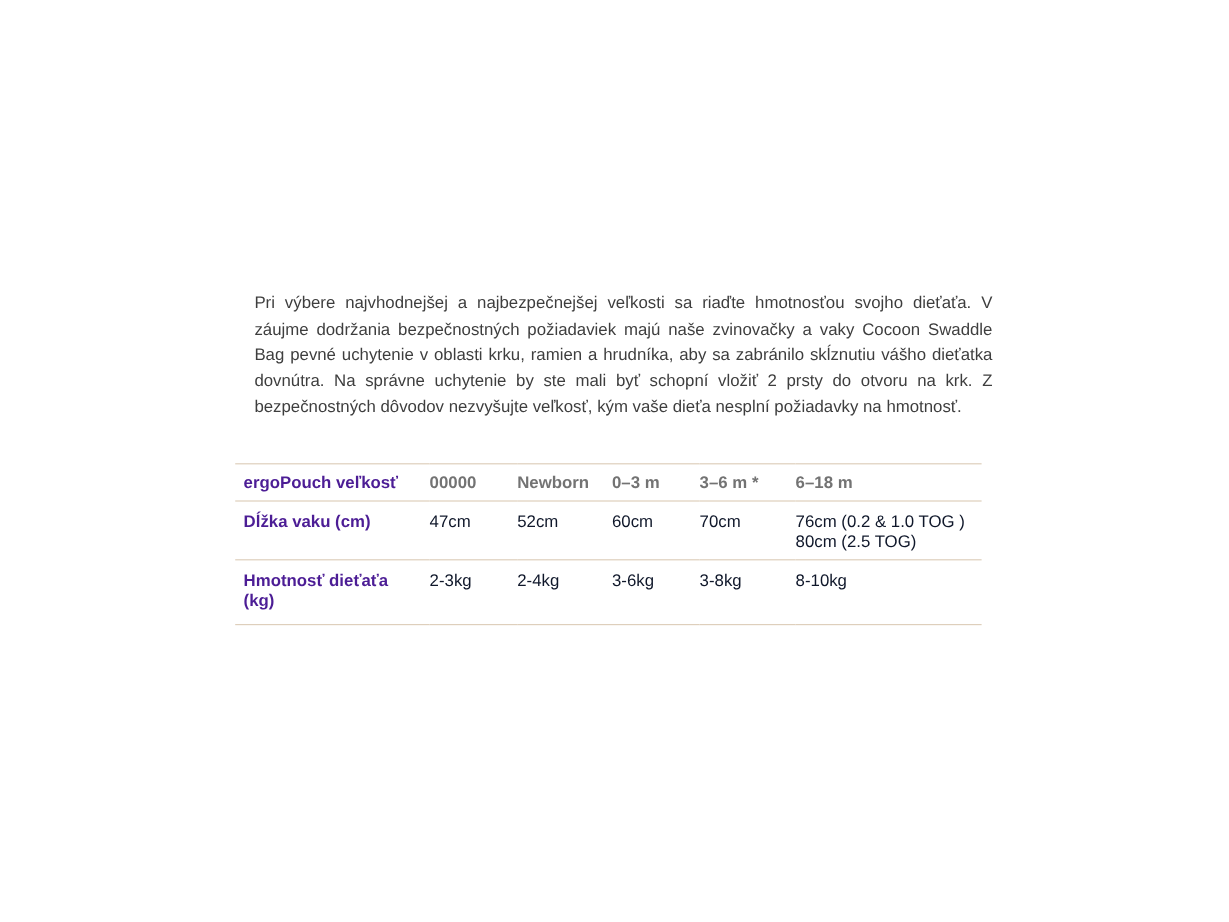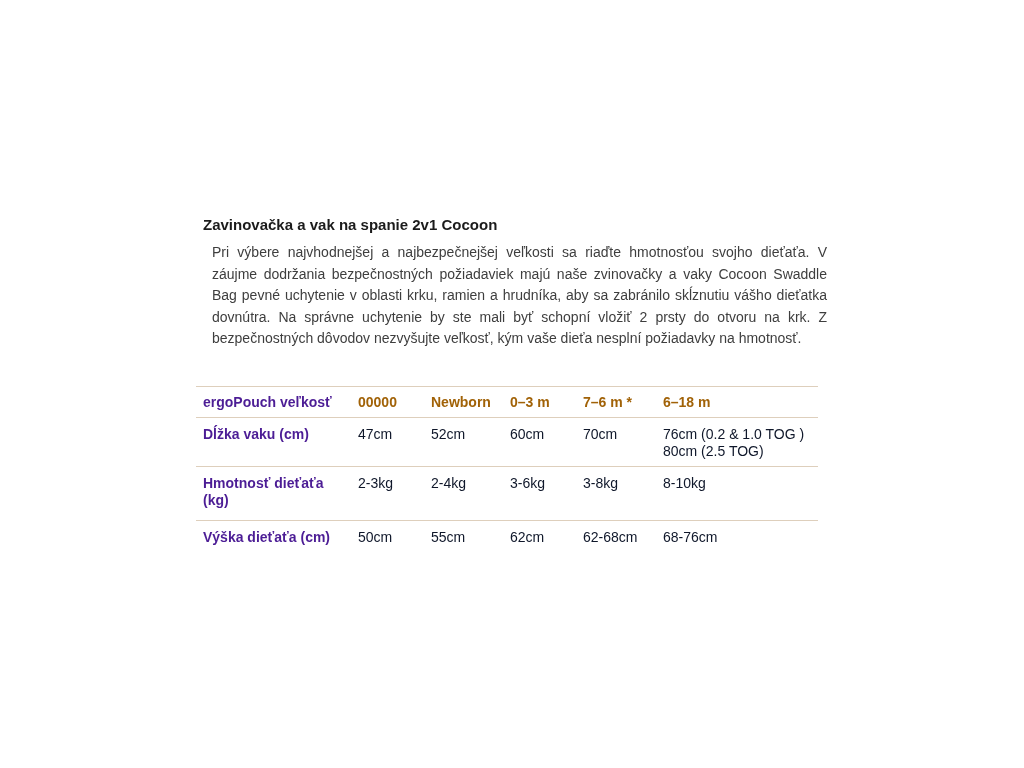--- a/index.html
+++ b/index.html
@@ -49,61 +49,60 @@
     vertical-align: top;
     line-height: 17px;
     font-weight: normal;
     color: #0f172a;
     overflow: hidden;
   }
   .size-table thead tr { height: 31px; }
   .size-table thead th {
     vertical-align: middle;
     font-weight: bold;
-    color: #a16207;
+    color: #737373;
   }
   .size-table thead tr,
   .size-table tbody tr.bordered { border-bottom: 1px solid #decfbc; }
   .size-table tbody td { padding-top: 8px; }
   .size-table tbody tr.row-length  { height: 49px; }
   .size-table tbody tr.row-weight  { height: 54px; }
   .size-table tbody tr.row-height  { height: 30px; }
   .size-table .label-cell {
     padding-left: 7px;
     font-weight: bold;
     color: #4c1d95;
     white-space: pre-line;
   }
   .size-table .multiline { white-space: pre-line; }
 </style>
 </head>
 <body>
 
 <div class="page">
 
-  <div class="product-title">Zavinovačka a vak na spanie 2v1 Cocoon</div>
 
   <div class="product-description">Pri výbere najvhodnejšej a najbezpečnejšej veľkosti sa riaďte hmotnosťou svojho dieťaťa. V záujme dodržania bezpečnostných požiadaviek majú naše zvinovačky a vaky Cocoon Swaddle Bag pevné uchytenie v oblasti krku, ramien a hrudníka, aby sa zabránilo skĺznutiu vášho dieťatka dovnútra. Na správne uchytenie by ste mali byť schopní vložiť 2 prsty do otvoru na krk. Z bezpečnostných dôvodov nezvyšujte veľkosť, kým vaše dieťa nesplní požiadavky na hmotnosť.</div>
 
   <table class="size-table">
     <colgroup>
       <col style="width:162px">
       <col style="width:73px">
       <col style="width:79px">
       <col style="width:73px">
       <col style="width:80px">
       <col style="width:155px">
     </colgroup>
     <thead>
       <tr>
         <th class="label-cell">ergoPouch veľkosť</th>
         <th>00000</th>
         <th>Newborn</th>
         <th>0–3 m</th>
-        <th>7–6 m *</th>
+        <th>3–6 m *</th>
         <th>6–18 m</th>
       </tr>
     </thead>
     <tbody>
       <tr class="bordered row-length">
         <td class="label-cell">Dĺžka vaku (cm)</td>
         <td>47cm</td>
         <td>52cm</td>
         <td>60cm</td>
         <td>70cm</td>
@@ -112,24 +111,16 @@
       </tr>
       <tr class="bordered row-weight">
         <td class="label-cell">Hmotnosť dieťaťa
 (kg)</td>
         <td>2-3kg</td>
         <td>2-4kg</td>
         <td>3-6kg</td>
         <td>3-8kg</td>
         <td>8-10kg</td>
       </tr>
-      <tr class="row-height">
-        <td class="label-cell">Výška dieťaťa (cm)</td>
-        <td>50cm</td>
-        <td>55cm</td>
-        <td>62cm</td>
-        <td>62-68cm</td>
-        <td>68-76cm</td>
-      </tr>
     </tbody>
   </table>
 
 </div>
 
 </body></html>

